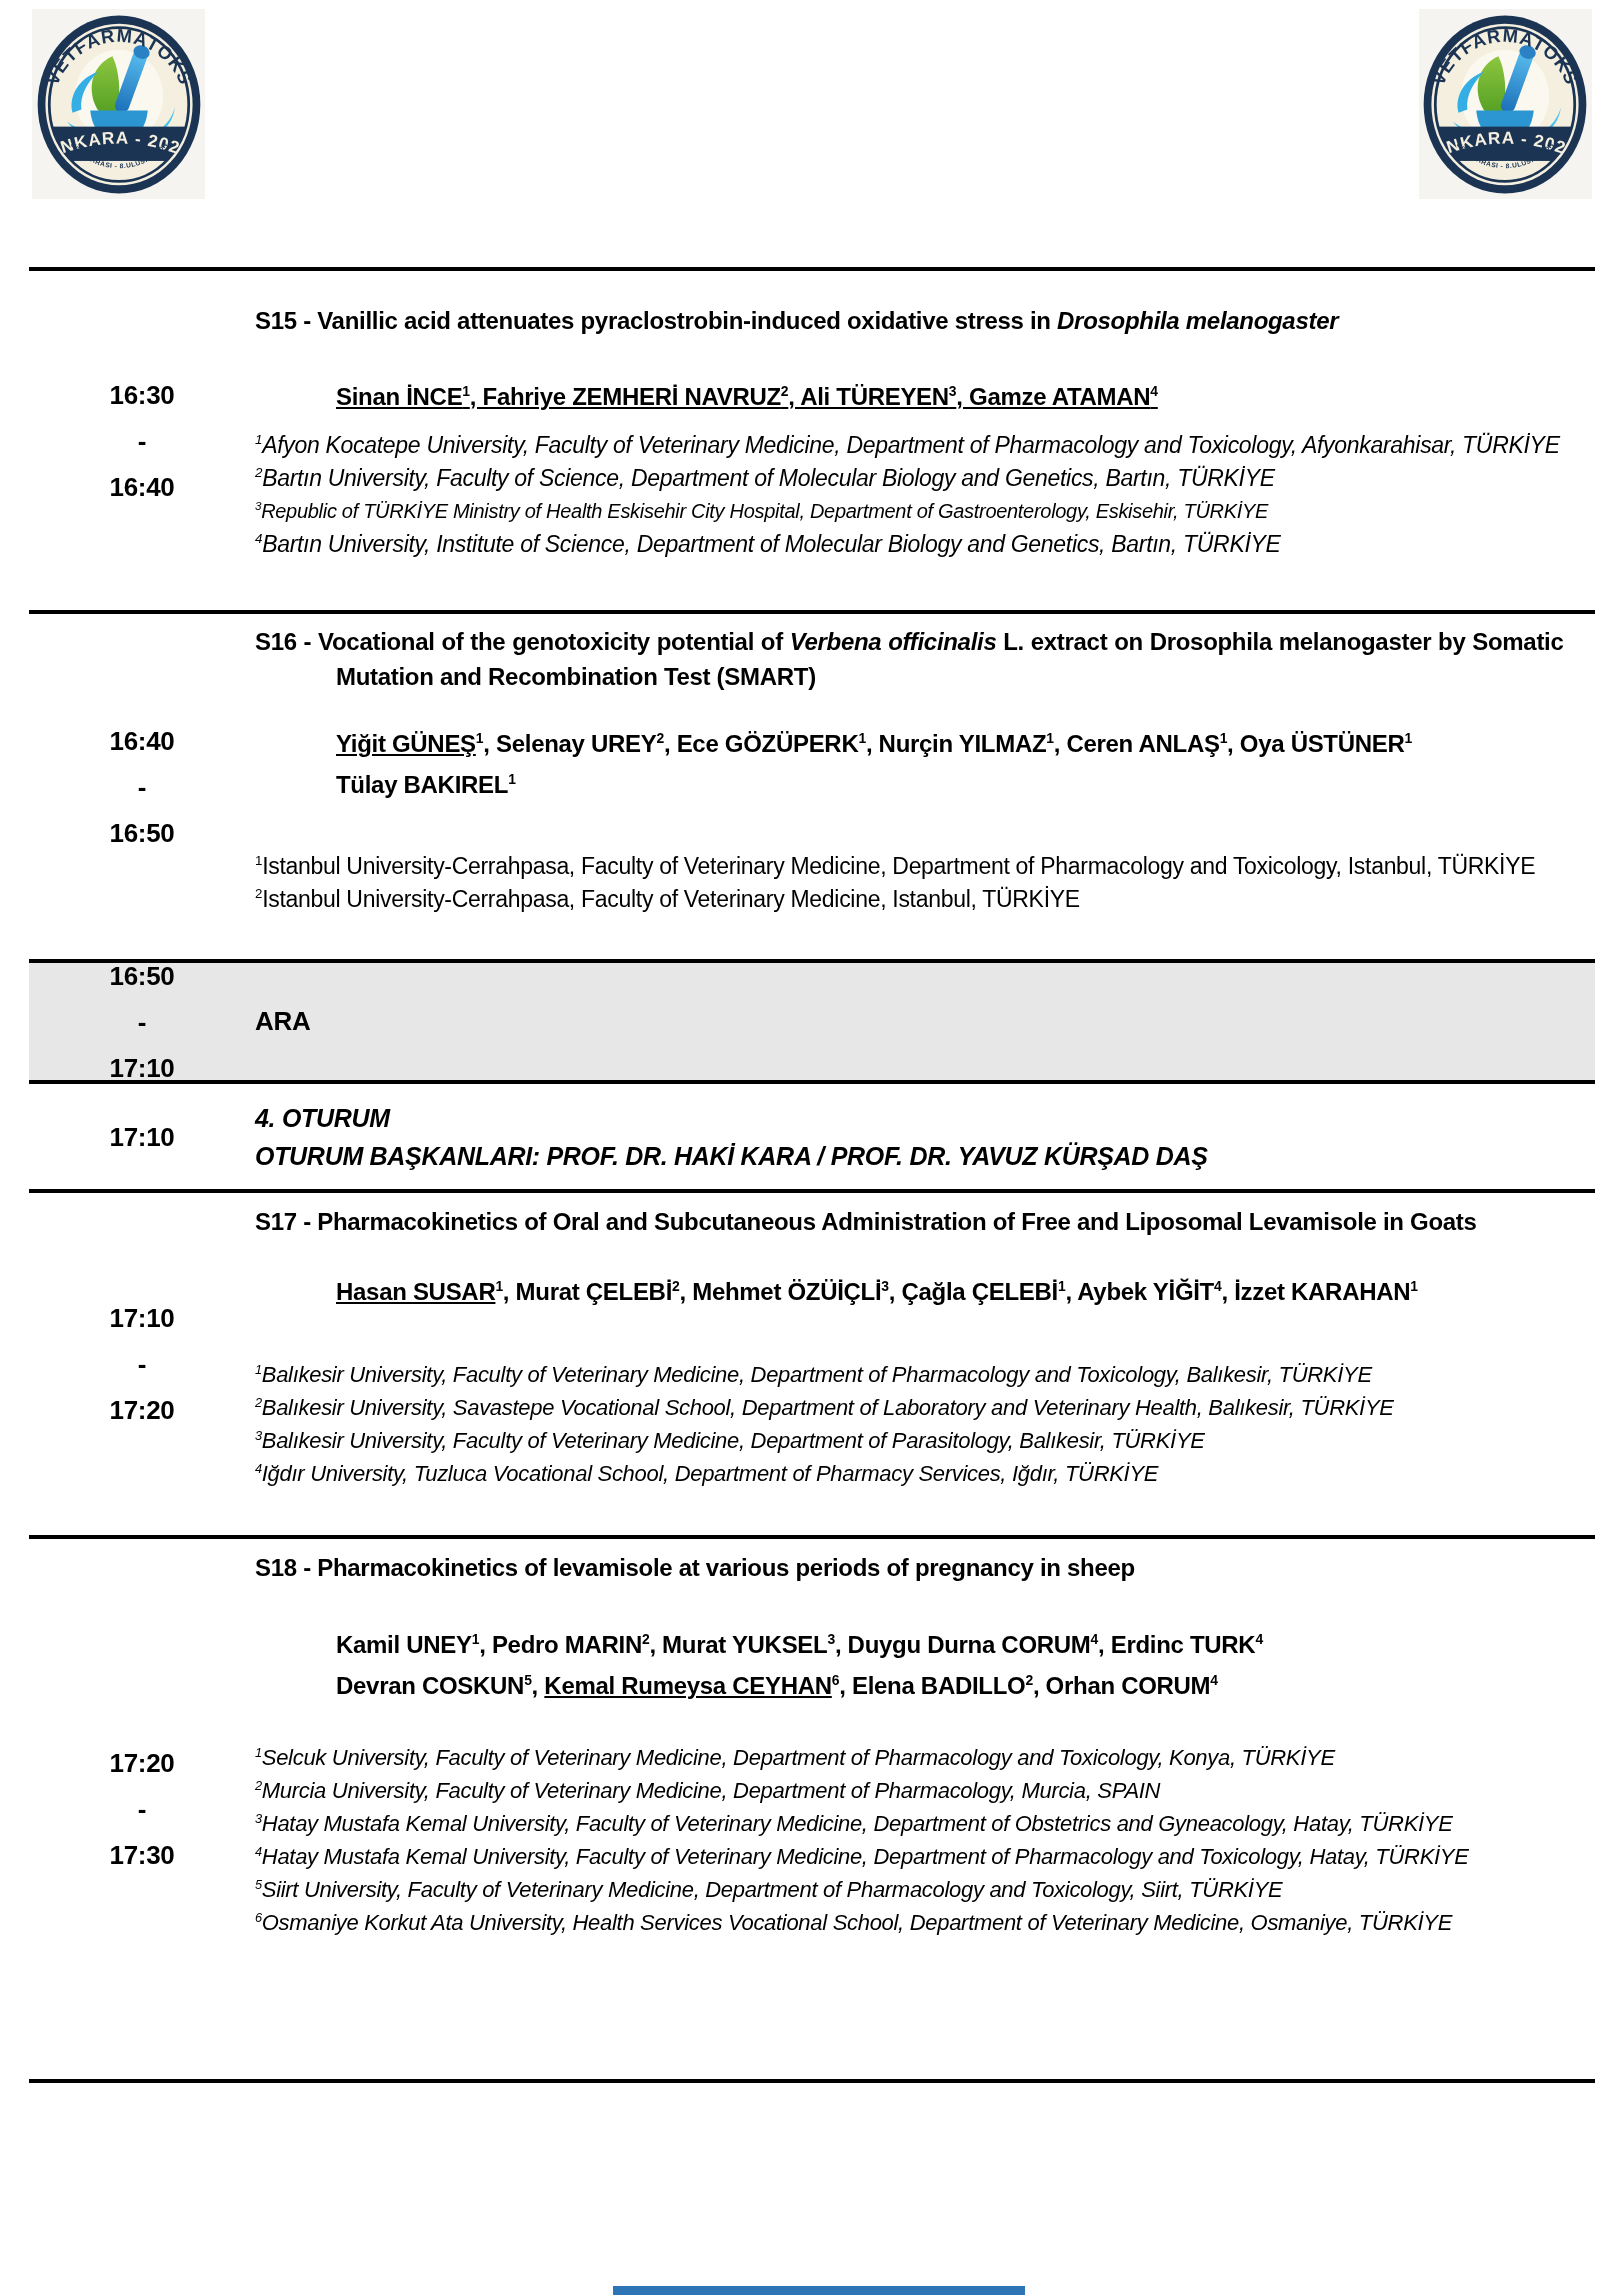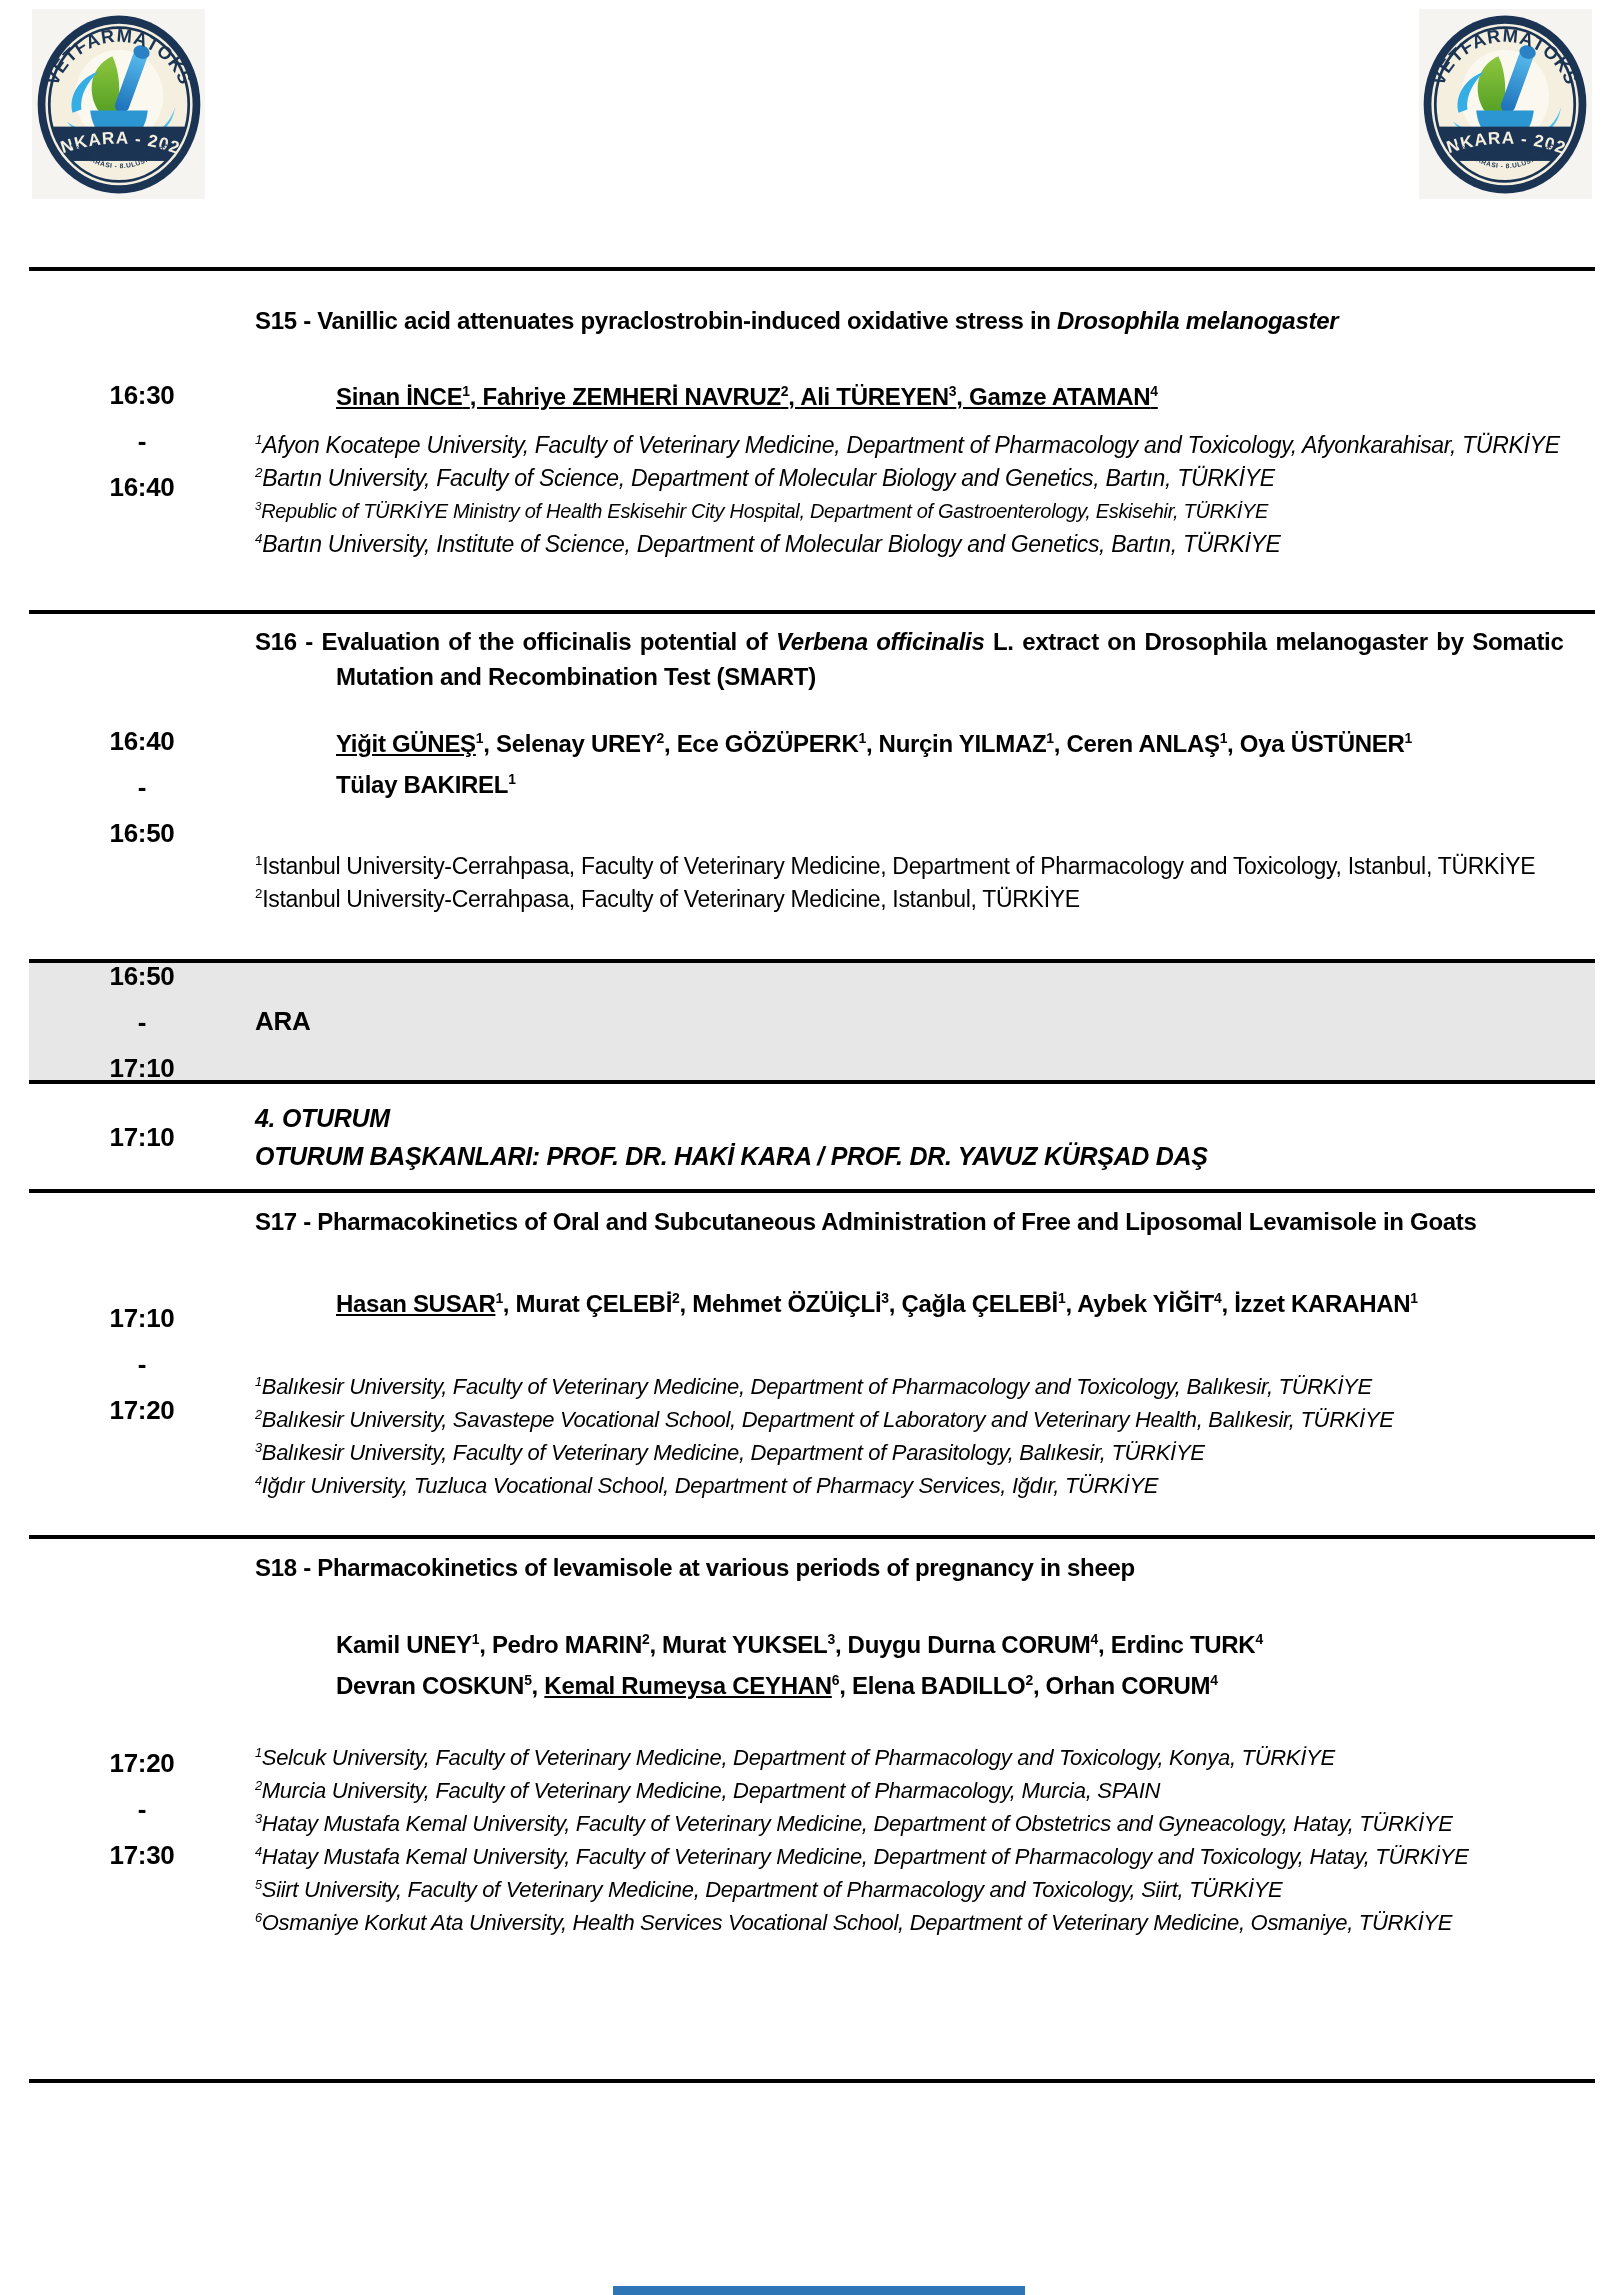--- a/index.html
+++ b/index.html
@@ -35,21 +35,21 @@
   .r-s15{height:343px;}
   .r-s16{height:349px;}
   .r-s17{height:346px;}
   .r-s18{height:544px;}
   .row-break{height:121px;background:#e7e7e7;}
   .row-chair{height:109px;}
   .footer-row{height:212px;border-bottom:none;position:relative;display:block;}
 
   .r-s15 .title{margin-top:32px;}  .r-s15 .authors{margin-top:38px;text-decoration:underline;}  .r-s15 .affs{margin-top:12px;}
   .r-s16 .title{margin-top:10.3px;}  .r-s16 .authors{margin-top:29px;}  .r-s16 .affs{margin-top:45px;}
-  .r-s17 .title{margin-top:11.4px;}  .r-s17 .authors{margin-top:44px;}  .r-s17 .affs{margin-top:46px;}
+  .r-s17 .title{margin-top:11.4px;}  .r-s17 .authors{margin-top:32px;}  .r-s17 .affs{margin-top:46px;}
   .r-s18 .title{margin-top:11.4px;}  .r-s18 .authors{margin-top:39px;}  .r-s18 .affs{margin-top:35px;}
   .r-s17 .affs,.r-s18 .affs{font-size:22px;}
 
   .break-label{font-size:26px;font-weight:bold;letter-spacing:-0.3px;}
   .chair-lines{font-size:25px;font-weight:bold;font-style:italic;line-height:38px;letter-spacing:-0.3px;}
 
   .bottom-bar{position:absolute;bottom:0;left:584px;width:412px;height:8.6px;}
 </style>
 </head>
 <body>
@@ -169,21 +169,21 @@
       </div>
       <div class="row row-session r-s16">
         <div class="tcell">
           <div class="time">
             <div>16:40</div>
             <div>-</div>
             <div>16:50</div>
           </div>
         </div>
         <div class="ccell">
-          <div class="title"><span>S16 - Evaluation of the officinalis potential of </span><span class="it">Verbena officinalis</span><span> L. extract on Drosophila melanogaster by Somatic Mutation and Recombination Test (SMART)</span></div>
+          <div class="title"><span>S16 - Vocational of the genotoxicity potential of </span><span class="it">Verbena officinalis</span><span> L. extract on Drosophila melanogaster by Somatic Mutation and Recombination Test (SMART)</span></div>
           <div class="authors">
             <div class="aline"><span class="u">Yiğit GÜNEŞ</span><sup class="s">1</sup><span>, Selenay UREY</span><sup class="s">2</sup><span>, Ece GÖZÜPERK</span><sup class="s">1</sup><span>, Nurçin YILMAZ</span><sup class="s">1</sup><span>, Ceren ANLAŞ</span><sup class="s">1</sup><span>, Oya ÜSTÜNER</span><sup class="s">1</sup></div>
             <div class="aline"><span>Tülay BAKIREL</span><sup class="s">1</sup></div>
           </div>
           <div class="affs">
             <div class="aff"><sup class="s">1</sup><span>Istanbul University-Cerrahpasa, Faculty of Veterinary Medicine, Department of Pharmacology and Toxicology, Istanbul, TÜRKİYE</span></div>
             <div class="aff"><sup class="s">2</sup><span>Istanbul University-Cerrahpasa, Faculty of Veterinary Medicine, Istanbul, TÜRKİYE</span></div>
           </div>
         </div>
       </div>

